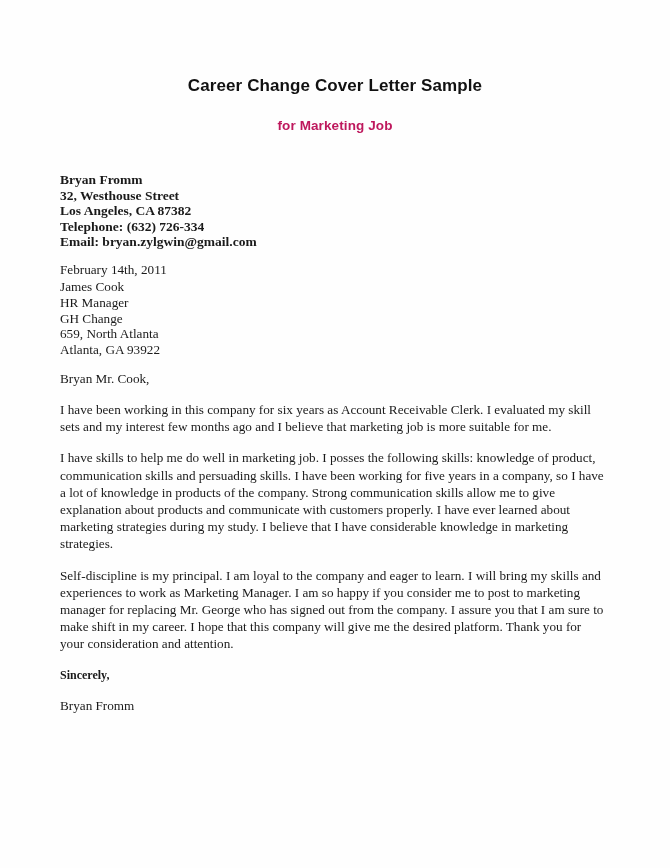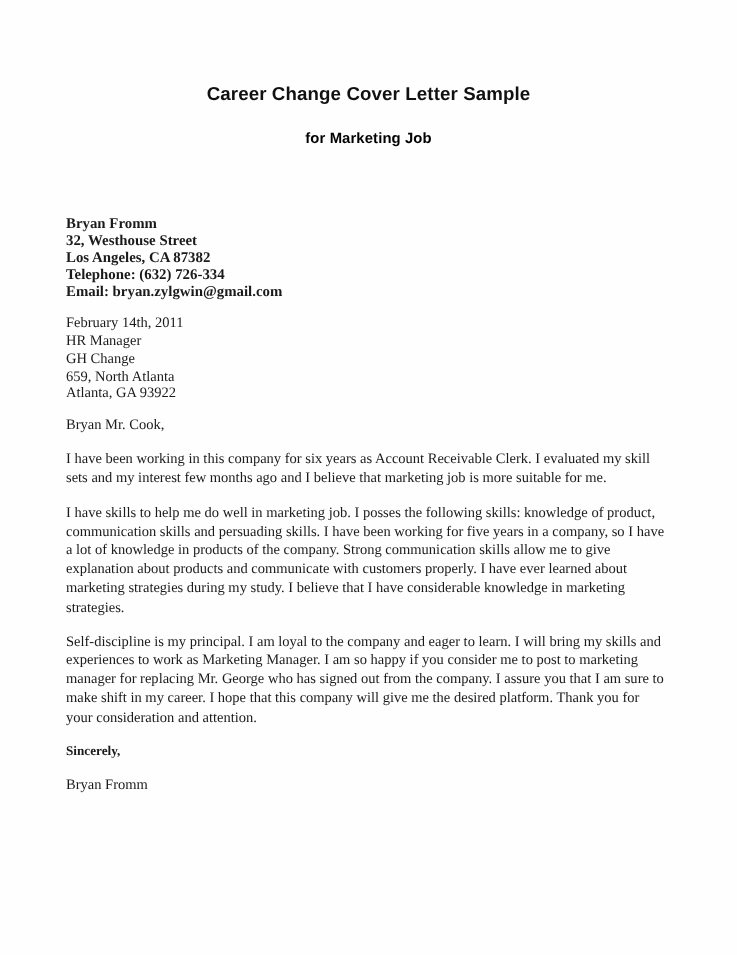--- a/index.html
+++ b/index.html
@@ -38,28 +38,28 @@
   .doc-subtitle {
     position: absolute;
     left: 0;
     right: 0;
     top: 118px;
     text-align: center;
     font-family: "Liberation Sans", sans-serif;
     font-weight: bold;
     font-size: 13.5px;
     letter-spacing: 0.1px;
-    color: #000000;
+    color: #be185d;
   }
 
   
   .letter {
     position: absolute;
     left: 60px;
-    top: 195px;
+    top: 172px;
     width: 545px;
   }
 
   .sender-block {
     font-weight: bold;
     font-size: 13.5px;
     line-height: 15.6px;
     margin: 0 0 12px 0;
   }
   .sender-block div {
@@ -118,20 +118,21 @@
       <div>Bryan Fromm</div>
       <div>32, Westhouse Street</div>
       <div>Los Angeles, CA 87382</div>
       <div>Telephone: (632) 726-334</div>
       <div>Email: bryan.zylgwin@gmail.com</div>
     </div>
 
     <div class="date-line">February 14th, 2011</div>
 
     <div class="recipient-block">
+      <div>James Cook</div>
       <div>HR Manager</div>
       <div>GH Change</div>
       <div>659, North Atlanta</div>
       <div>Atlanta, GA 93922</div>
     </div>
 
     <div class="salutation">Bryan Mr. Cook,</div>
 
     <p class="body-para">I have been working in this company for six years as Account Receivable Clerk. I evaluated my skill sets and my interest few months ago and I believe that marketing job is more suitable for me.</p>
     <p class="body-para">I have skills to help me do well in marketing job. I posses the following skills: knowledge of product, communication skills and persuading skills. I have been working for five years in a company, so I have a lot of knowledge in products of the company. Strong communication skills allow me to give explanation about products and communicate with customers properly. I have ever learned about marketing strategies during my study. I believe that I have considerable knowledge in marketing strategies.</p>

